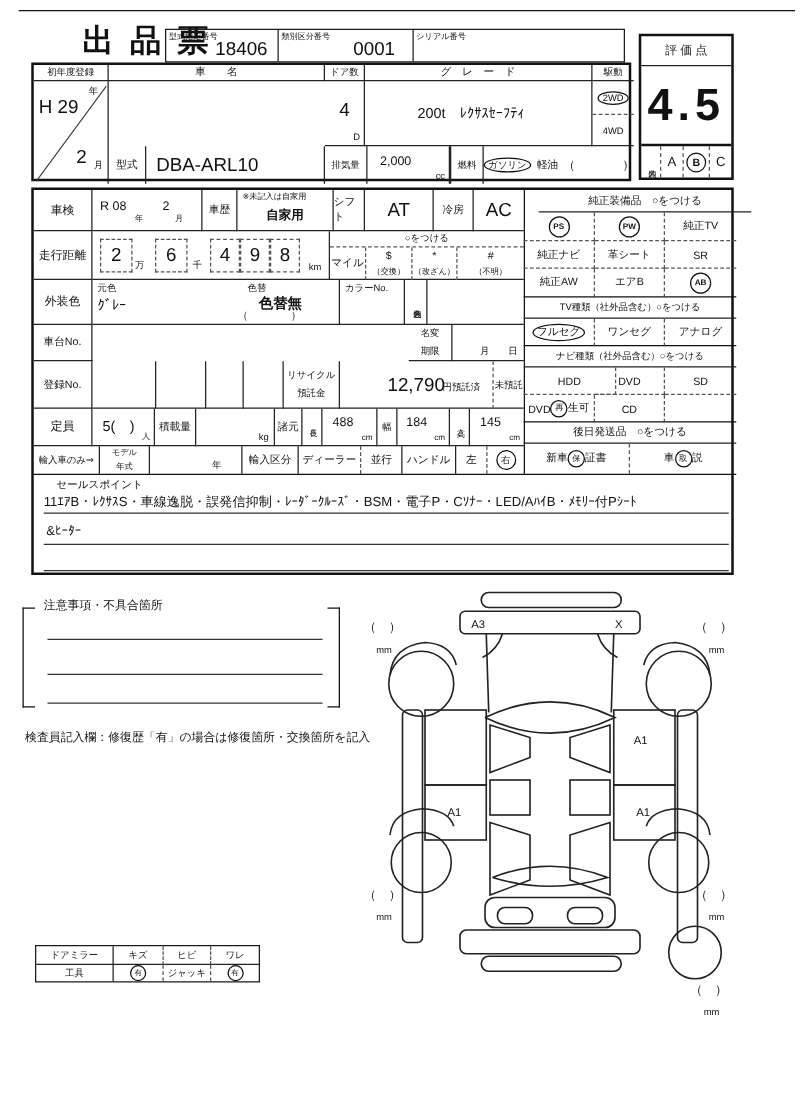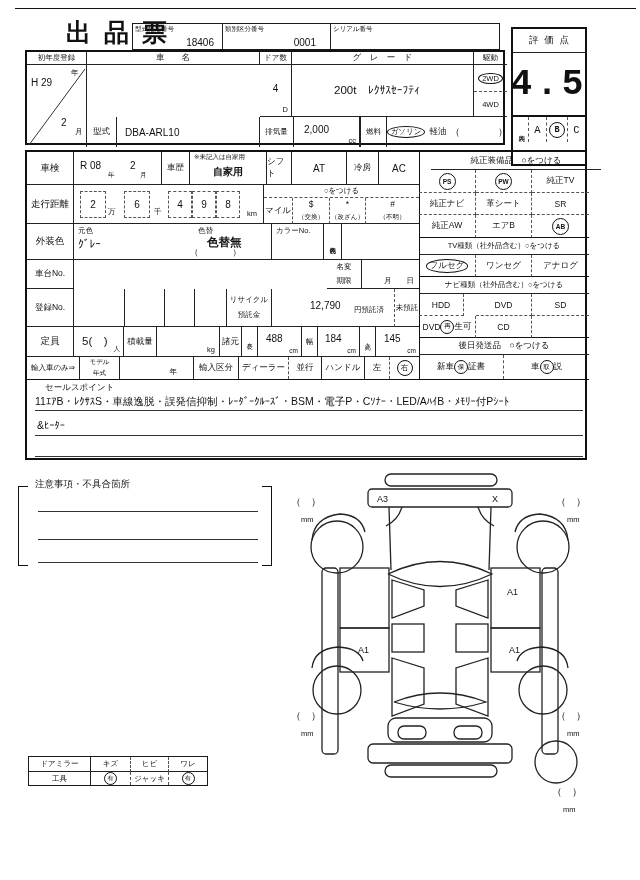--- a/index.html
+++ b/index.html
@@ -8,21 +8,21 @@
   .cell{position:absolute;box-sizing:border-box;}
   .cc{display:flex;align-items:center;justify-content:center;}
   .cl{display:flex;align-items:center;justify-content:flex-start;}
   .bx{border:1.5px solid #1a1a1a;}
   .bx2{border:2px solid #111;}
   .br{border-right:1px solid #222;}
   .brd{border-right:1px dashed #555;}
   .bb{border-bottom:1px solid #222;} .bbh{border-bottom:1.5px solid #111;}
   .bbd{border-bottom:1px dashed #555;}
   .f6{font-size:6.5px;} .f7{font-size:7.5px;} .f8{font-size:8.5px;} .f9{font-size:9.5px;}
-  .f10{font-size:10.5px;} .f11{font-size:11.5px;} .f12{font-size:10px;} .f13{font-size:10px;}
+  .f10{font-size:10.5px;} .f11{font-size:11.5px;} .f12{font-size:10px;} .f13{font-size:15px;}
   .bold{font-weight:bold;}
   .vtx{writing-mode:vertical-rl;text-orientation:upright;line-height:1;letter-spacing:0;}
   .dash{border:1.2px dashed #555;}
   .oc{display:inline-flex;align-items:center;justify-content:center;border:1.4px solid #111;border-radius:50%;}
   .ew{border:1.4px solid #111;border-radius:50%;padding:0 3px;}
   .nowrap{white-space:nowrap;}
   .uline{border-bottom:1px solid #333;}
   svg text{font-family:"Liberation Sans","DejaVu Sans",sans-serif;}
 </style>
 </head>
@@ -42,21 +42,21 @@
     <div class="cell br" style="left:90px;top:0;width:108px;height:100%;">
       <div class="cell f6" style="left:2px;top:1px;">類別区分番号</div>
       <div class="cell f13" style="right:14px;bottom:1px;">0001</div>
     </div>
     <div class="cell" style="left:198px;top:0;width:170px;height:100%;">
       <div class="cell f6" style="left:2px;top:1px;">シリアル番号</div>
       <div class="cell f13" style="right:14px;bottom:1px;"></div>
     </div>
   </div>
 
-  <div class="cell bx2" style="left:511px;top:27px;width:76px;height:139px;font-family:Liberation Mono, monospace;">
+  <div class="cell bx2" style="left:511px;top:27px;width:76px;height:117px;">
     <div class="cell cc bb f9" style="left:0;top:0;width:100%;height:24px;">評 価 点</div>
     <div class="cell cc bold" style="left:0;top:24px;width:100%;height:62px;font-size:36px;letter-spacing:4px;">4.5</div>
     <div class="cell" style="left:0;top:86px;width:100%;height:27px;border-top:2px solid #111;">
       <div class="cell cc brd" style="left:0;top:0;width:16px;height:100%;">
         <span class="vtx f6">内装</span>
       </div>
       <div class="cell cc f10 brd" style="left:16px;top:0;width:18px;height:100%;">A</div>
       <div class="cell cc brd" style="left:34px;top:0;width:21px;height:100%;">
         <span class="oc f8 bold" style="width:14px;height:14px;">B</span>
       </div>
@@ -277,21 +277,21 @@
       </div>
 
       <div class="cell cc f7 bb" style="left:0;top:86px;width:100%;height:17px;">TV種類（社外品含む）○をつける</div>
       <div class="cell cc bbh brd" style="left:0;top:103px;width:57px;height:22px;">
         <span class="ew f8 nowrap">フルセグ</span>
       </div>
       <div class="cell cc f8 bbh brd" style="left:57px;top:103px;width:56px;height:22px;">ワンセグ</div>
       <div class="cell cc f8 bbh" style="left:113px;top:103px;width:57px;height:22px;">アナログ</div>
 
       <div class="cell cc f7 bb" style="left:0;top:125px;width:100%;height:17px;">ナビ種類（社外品含む）○をつける</div>
-      <div class="cell cc f8 bbd brd" style="left:0;top:142px;width:45px;height:22px;">HDD</div>
+      <div class="cell cc f8 bbd brd" style="left:0;top:142px;width:74px;height:22px;">HDD</div>
       <div class="cell cc f8 bbd brd" style="left:57px;top:142px;width:56px;height:22px;">DVD</div>
       <div class="cell cc f8 bbd" style="left:113px;top:142px;width:57px;height:22px;">SD</div>
 
       <div class="cell cc bbh brd nowrap" style="left:0;top:164px;width:57px;height:22px;">
         <span class="f8">DVD</span>
           <span class="oc f6" style="width:12px;height:12px;">再</span>
           <span class="f8">生可</span>
       </div>
       <div class="cell cc f8 bbh brd" style="left:57px;top:164px;width:56px;height:22px;">CD</div>
       <div class="cell bbh" style="left:113px;top:164px;width:57px;height:22px;"></div>
@@ -309,20 +309,21 @@
       </div>
     </div>
   </div>
 
   <div class="cell f9" style="left:35px;top:478px;">注意事項・不具合箇所</div>
   <div class="cell" style="left:18px;top:486px;width:10px;height:80px;border-left:1.5px solid #111;border-top:1.5px solid #111;border-bottom:1.5px solid #111;"></div>
   <div class="cell" style="left:262px;top:486px;width:10px;height:80px;border-right:1.5px solid #111;border-top:1.5px solid #111;border-bottom:1.5px solid #111;"></div>
   <div class="cell uline" style="left:38px;top:511px;width:220px;"></div>
   <div class="cell uline" style="left:38px;top:539px;width:220px;"></div>
   <div class="cell uline" style="left:38px;top:562px;width:220px;"></div>
+  <div class="cell f9" style="left:20px;top:584px;">検査員記入欄：修復歴「有」の場合は修復箇所・交換箇所を記入</div>
 
   <div class="cell bx" style="left:28px;top:756px;width:180px;height:30px;">
     <div class="cell cc f7 bb br" style="left:0;top:0;width:62px;height:15px;">ドアミラー</div>
     <div class="cell cc f7 bb brd" style="left:62px;top:0;width:40px;height:15px;">キズ</div>
     <div class="cell cc f7 bb brd" style="left:102px;top:0;width:38px;height:15px;">ヒビ</div>
     <div class="cell cc f7 bb" style="left:140px;top:0;width:38px;height:15px;">ワレ</div>
     <div class="cell cc f7 br" style="left:0;top:15px;width:62px;height:13px;">工具</div>
     <div class="cell cc brd" style="left:62px;top:15px;width:40px;height:13px;">
       <span class="oc" style="width:11px;height:11px;font-size:6px;">有</span>
     </div>

